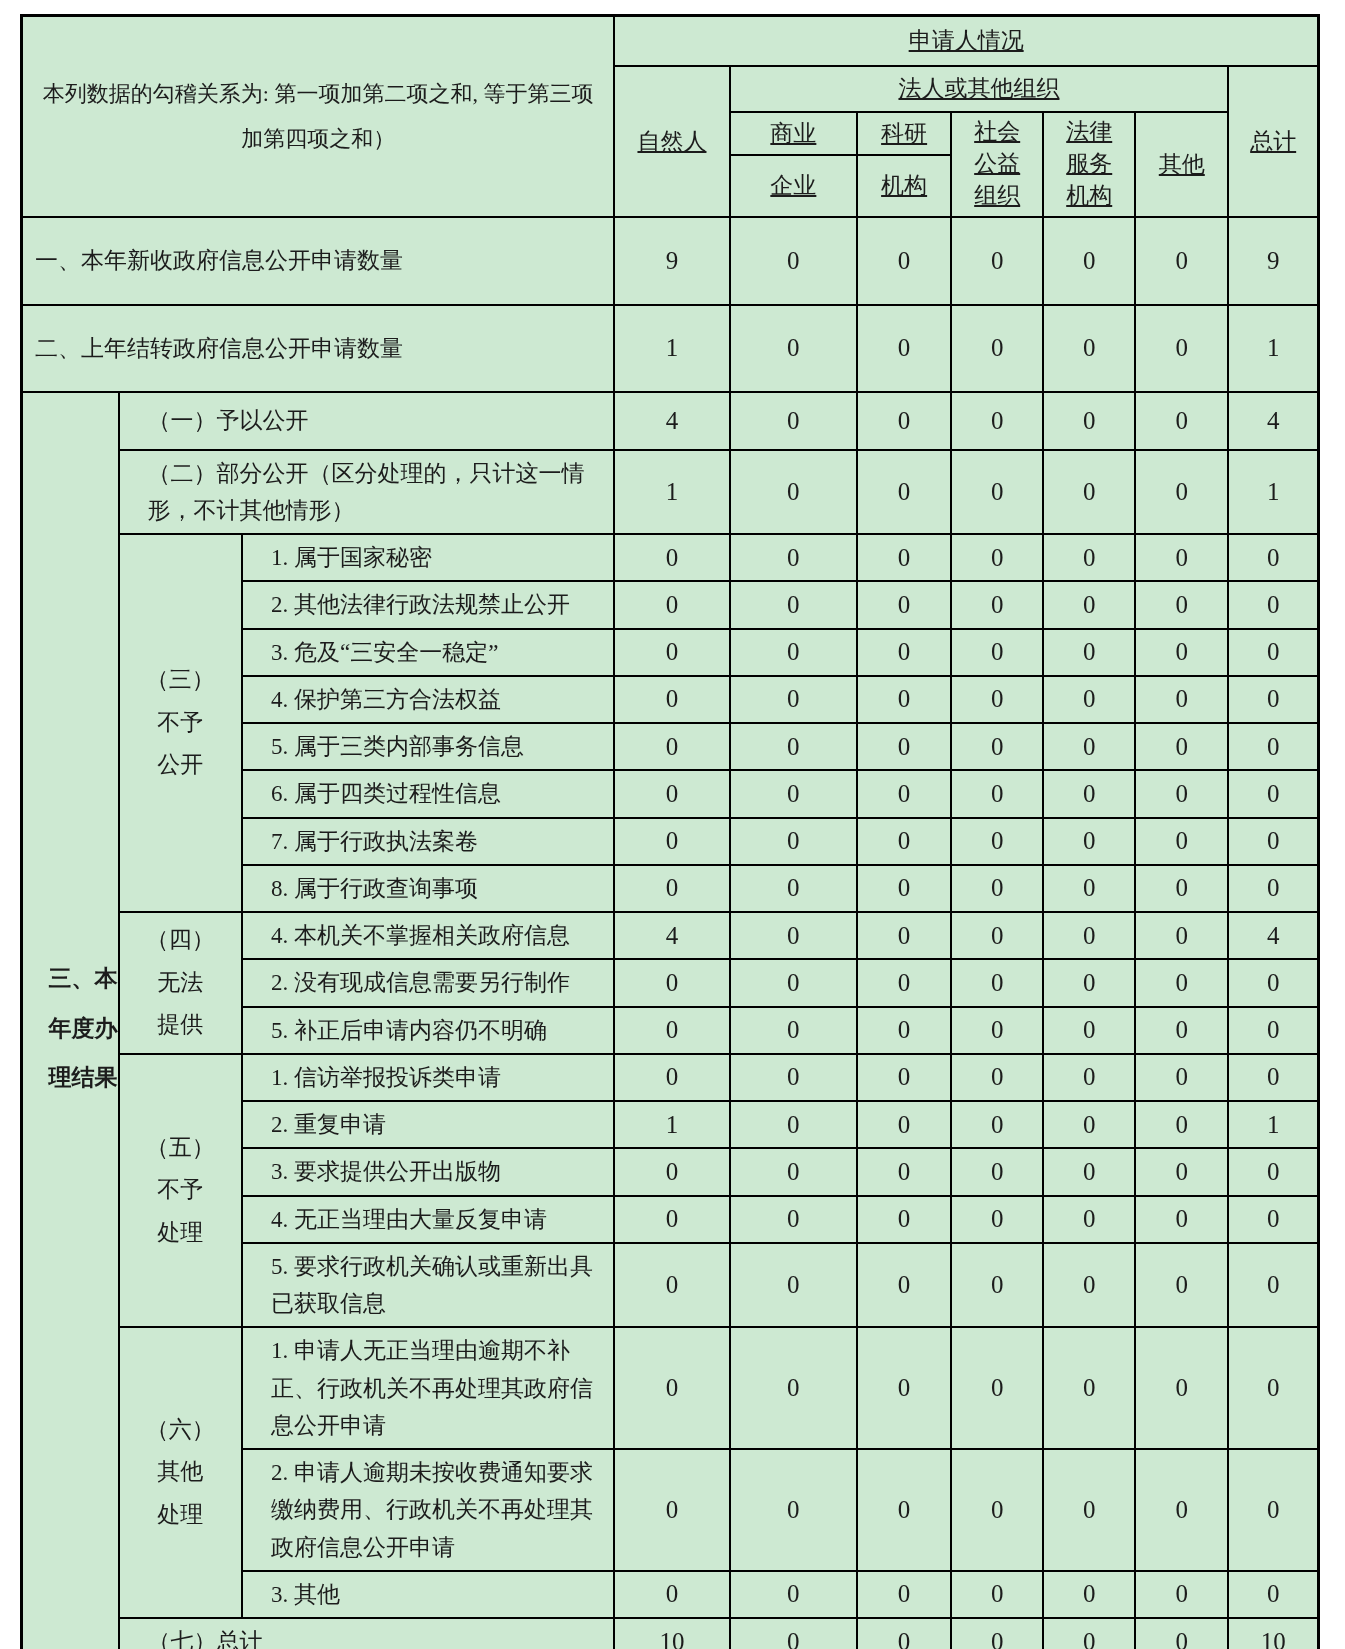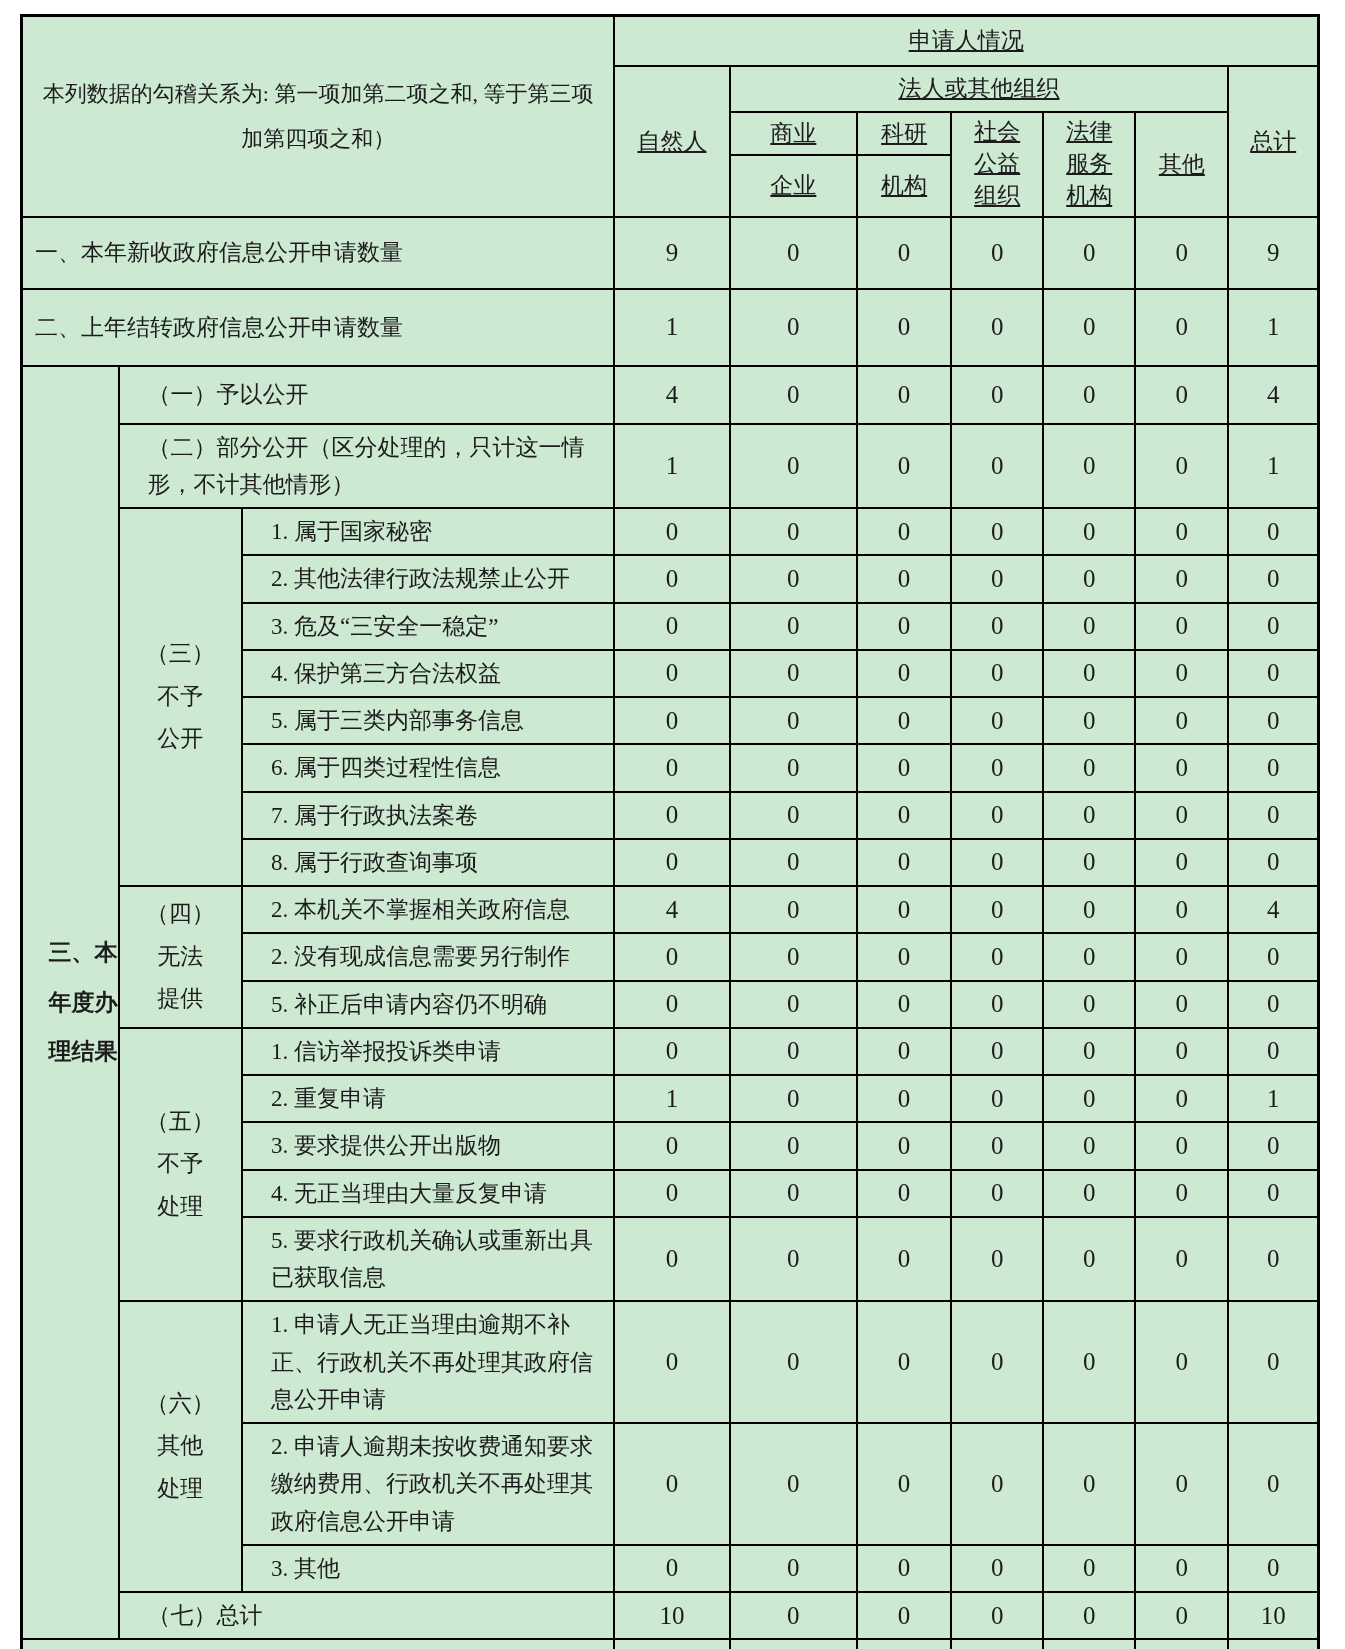--- a/index.html
+++ b/index.html
@@ -32,21 +32,21 @@
   }
   .hc { font-size:23px; text-align:center; padding:0 2px;text-decoration:underline; }
   .prehdr { white-space:pre-line; line-height:1.4;margin-top:34px; }
   .c1 { font-size:23px; text-align:right; white-space:pre-line; line-height:2.15; padding:0;font-weight:bold; }
   .grp { font-size:23px; text-align:center; white-space:pre-line; line-height:1.85; padding:0 2px; }
   .lbl { font-size:23px; text-align:left; padding:4px 8px 4px 28px; line-height:1.62; }
   .toplbl { font-size:23px; text-align:left; padding:4px 8px 4px 12px; }
   .val { font-size:25px; text-align:center; padding:0; }
   
   .rh50{height:50px} .rh46{height:46px} .rh43{height:43px} .rh62{height:62px}
-  .rh68{height:72px} .rh67{height:77px} .rh58{height:58px} .rh77{height:77px}
+  .rh68{height:88px} .rh67{height:87px} .rh58{height:58px} .rh77{height:77px}
   .rh45{height:45px} .rh76{height:76px} .rh116{height:116px}
 </style>
 </head>
 <body>
 
 <table class="report">
   <colgroup>
     <col style="width:96px">
       <col style="width:122px">
       <col style="width:368px">
@@ -213,21 +213,21 @@
     <td class="val">0</td>
     <td class="val">0</td>
     <td class="val">0</td>
     <td class="val">0</td>
   </tr>
 
   <tr class="rh45">
     <td rowspan="3" class="grp">（四）
 无法
 提供</td>
-    <td class="lbl">2. 本机关不掌握相关政府信息</td>
+    <td class="lbl">4. 本机关不掌握相关政府信息</td>
     <td class="val">4</td>
     <td class="val">0</td>
     <td class="val">0</td>
     <td class="val">0</td>
     <td class="val">0</td>
     <td class="val">0</td>
     <td class="val">4</td>
   </tr>
   <tr class="rh45">
     <td class="lbl">2. 没有现成信息需要另行制作</td>

